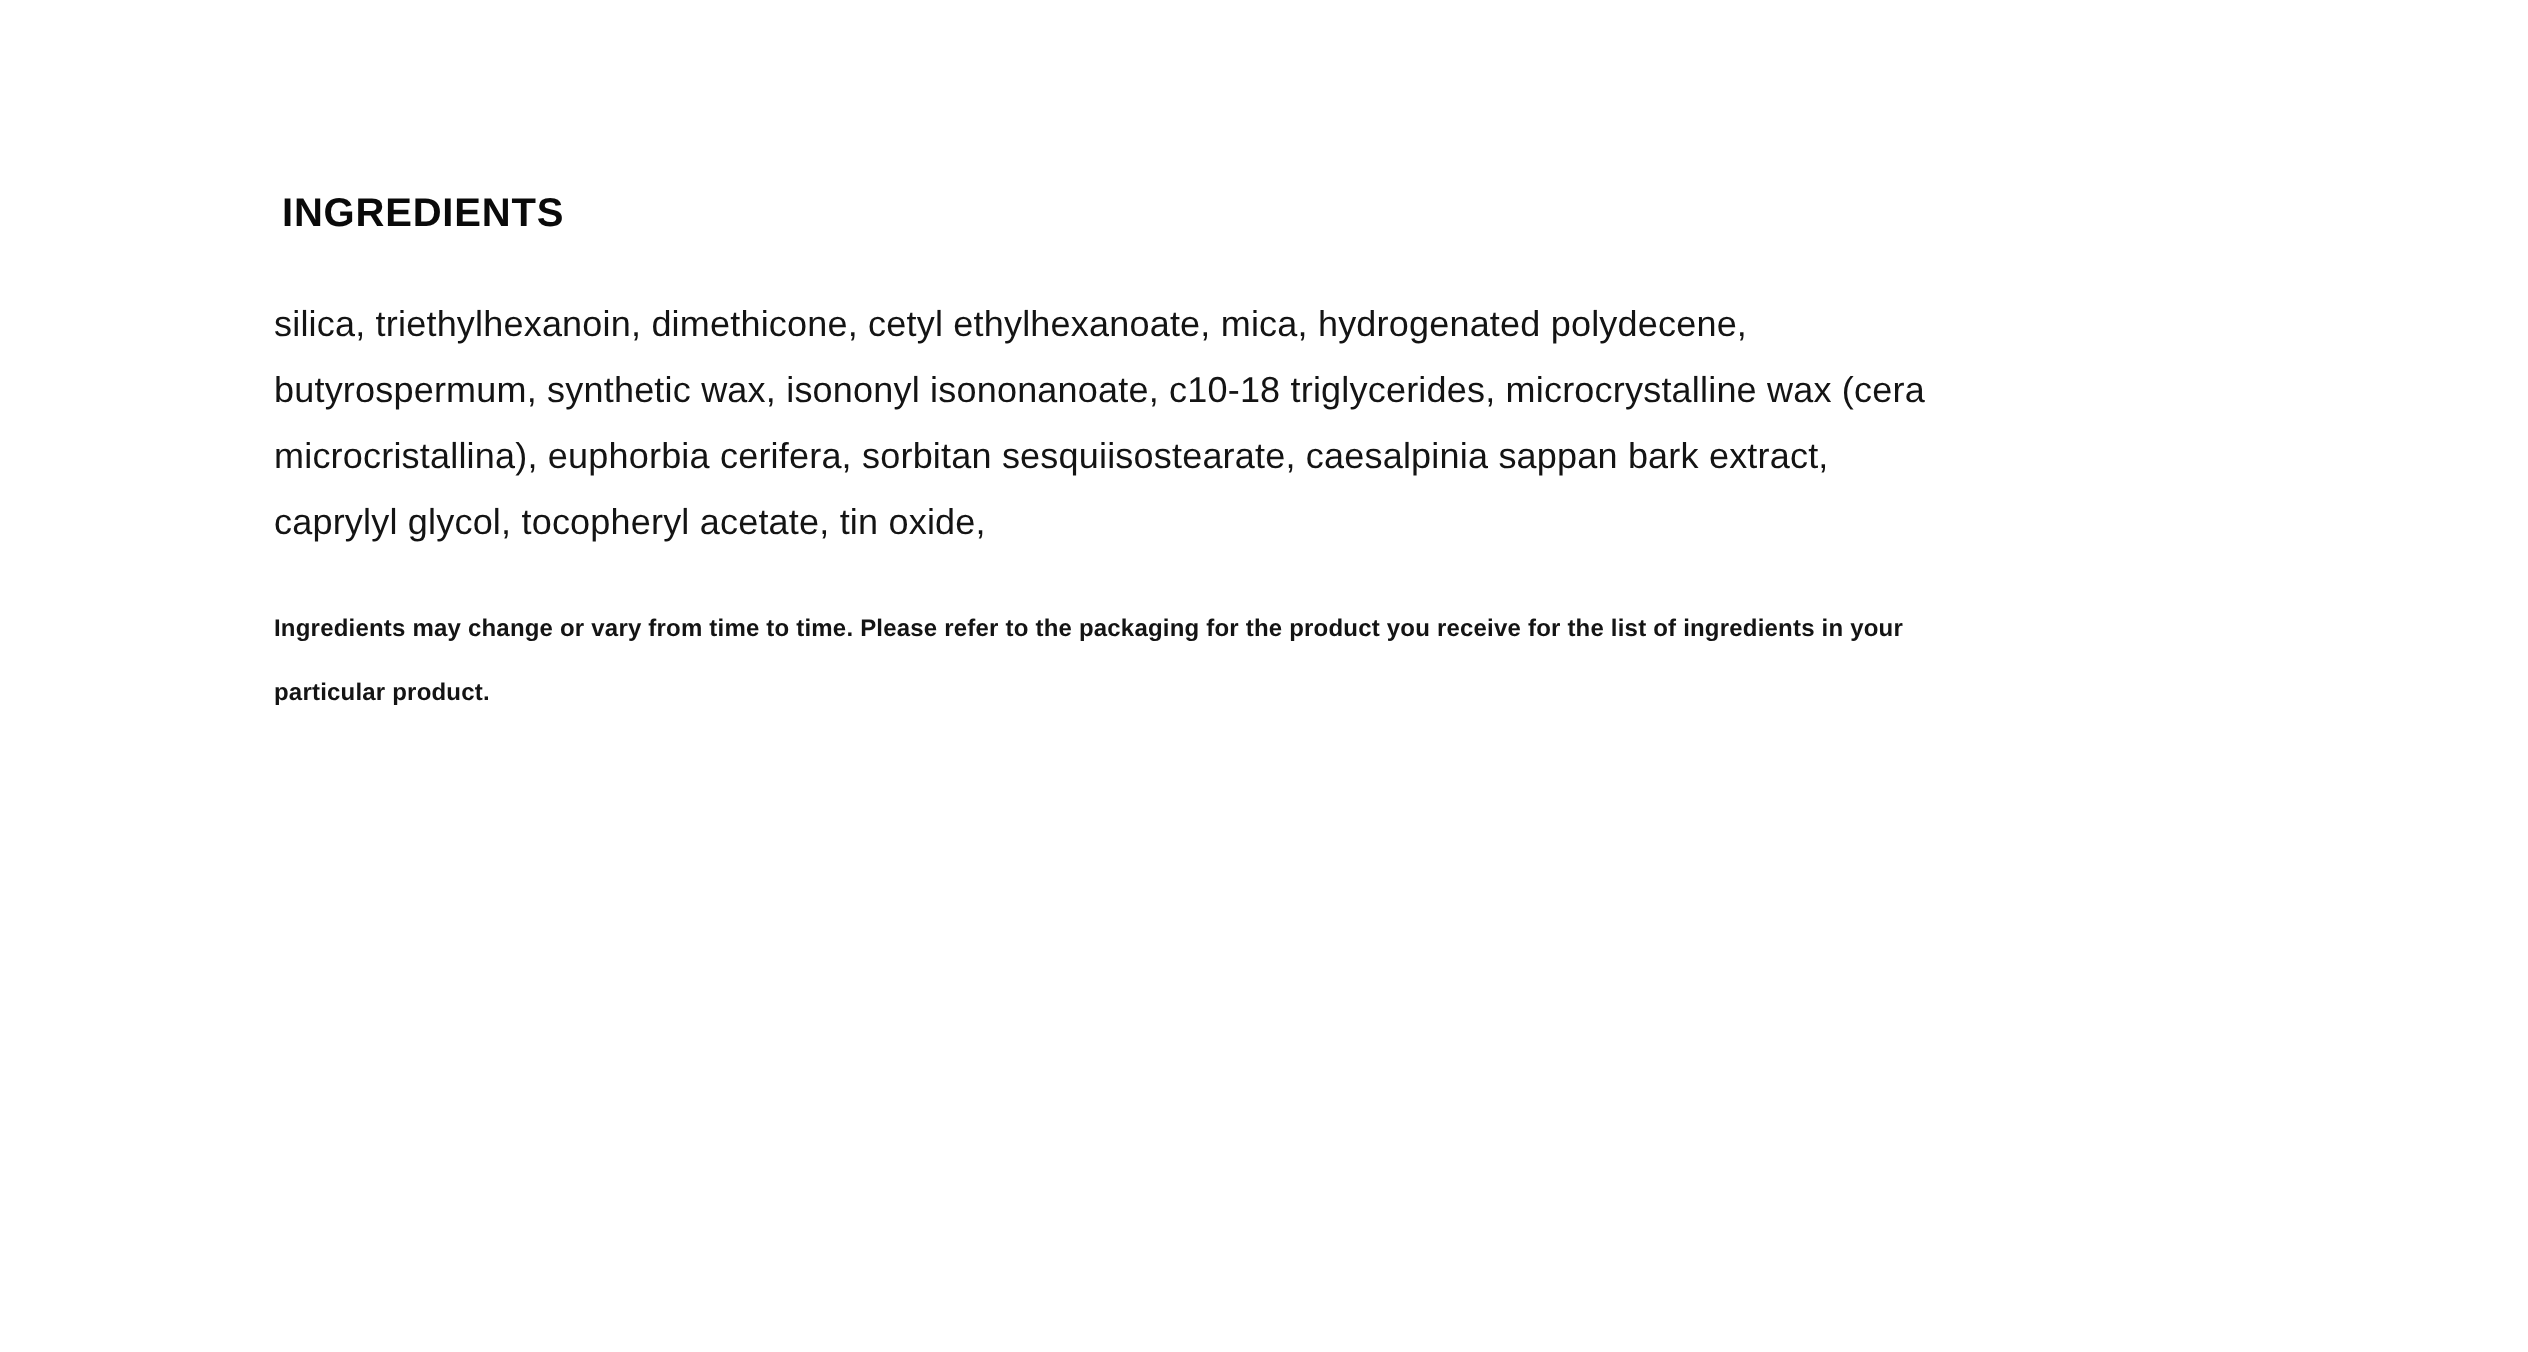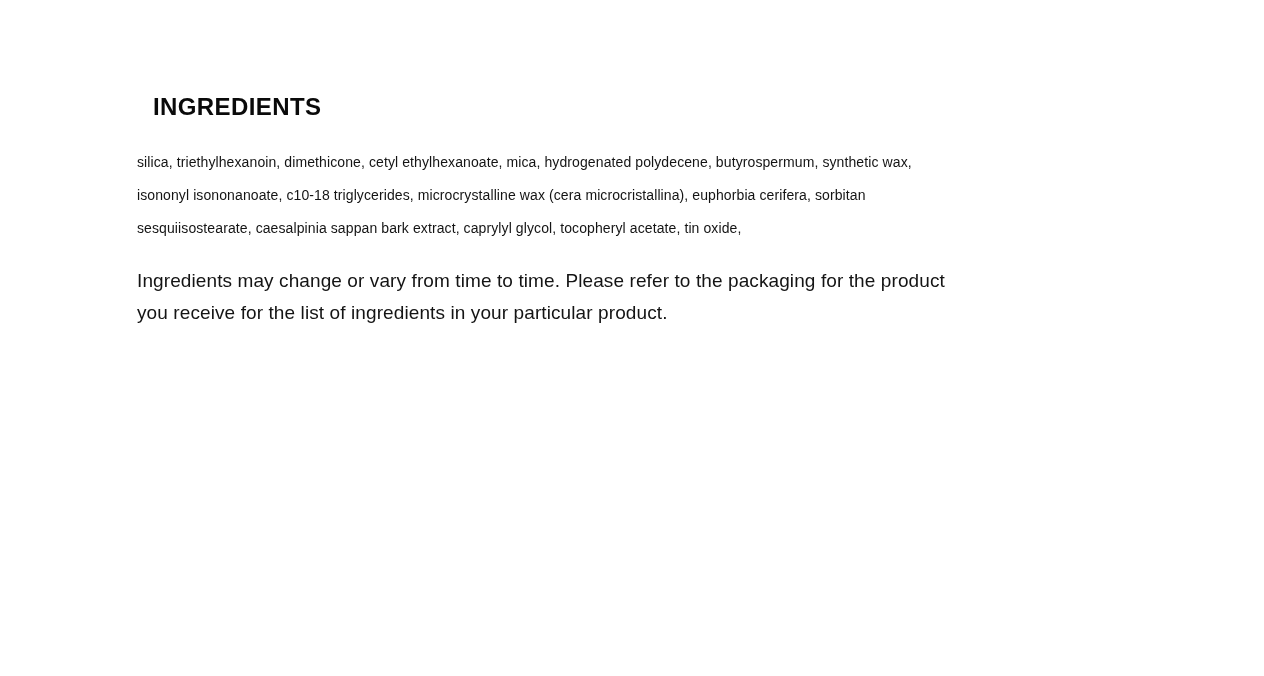--- a/index.html
+++ b/index.html
@@ -16,45 +16,45 @@
     width: 1264px;
     height: 676px;
     padding: 96px 0 0 137px;
     background: var(--page-bg, #ffffff);
     color: var(--text-color, #141414);
   }
   .content {
     width: 830px;
   }
   h2.section-heading {
-    font-size: 24px;
+    font-size: 20px;
     line-height: 22px;
     font-weight: bold;
     letter-spacing: 0.4px;
     color: var(--heading-color, #0a0a0a);
-    margin: 0 0 28px 16px;
+    margin: 0 0 28px 4px;
   }
   h2.section-heading.second {
     margin-top: 22px;
     margin-bottom: 28px;
   }
   p.body-text {
-    font-size: 14px;
+    font-size: 18px;
     font-weight: 300;
     line-height: 33px;
     letter-spacing: 0.1px;
     color: var(--text-color, #141414);
     margin: 0 0 20px 0;
   }
   p.body-text.no-gap {
     margin-bottom: 0;
   }
   p.disclaimer-text {
-    font-size: 19px;
-    font-weight: 400;
+    font-size: 12px;
+    font-weight: 700;
     line-height: 32px;
     letter-spacing: 0.1px;
     color: var(--text-color, #141414);
     margin: 0;
   }
 </style>
 </head>
 <body>
 
 <div class="page">

